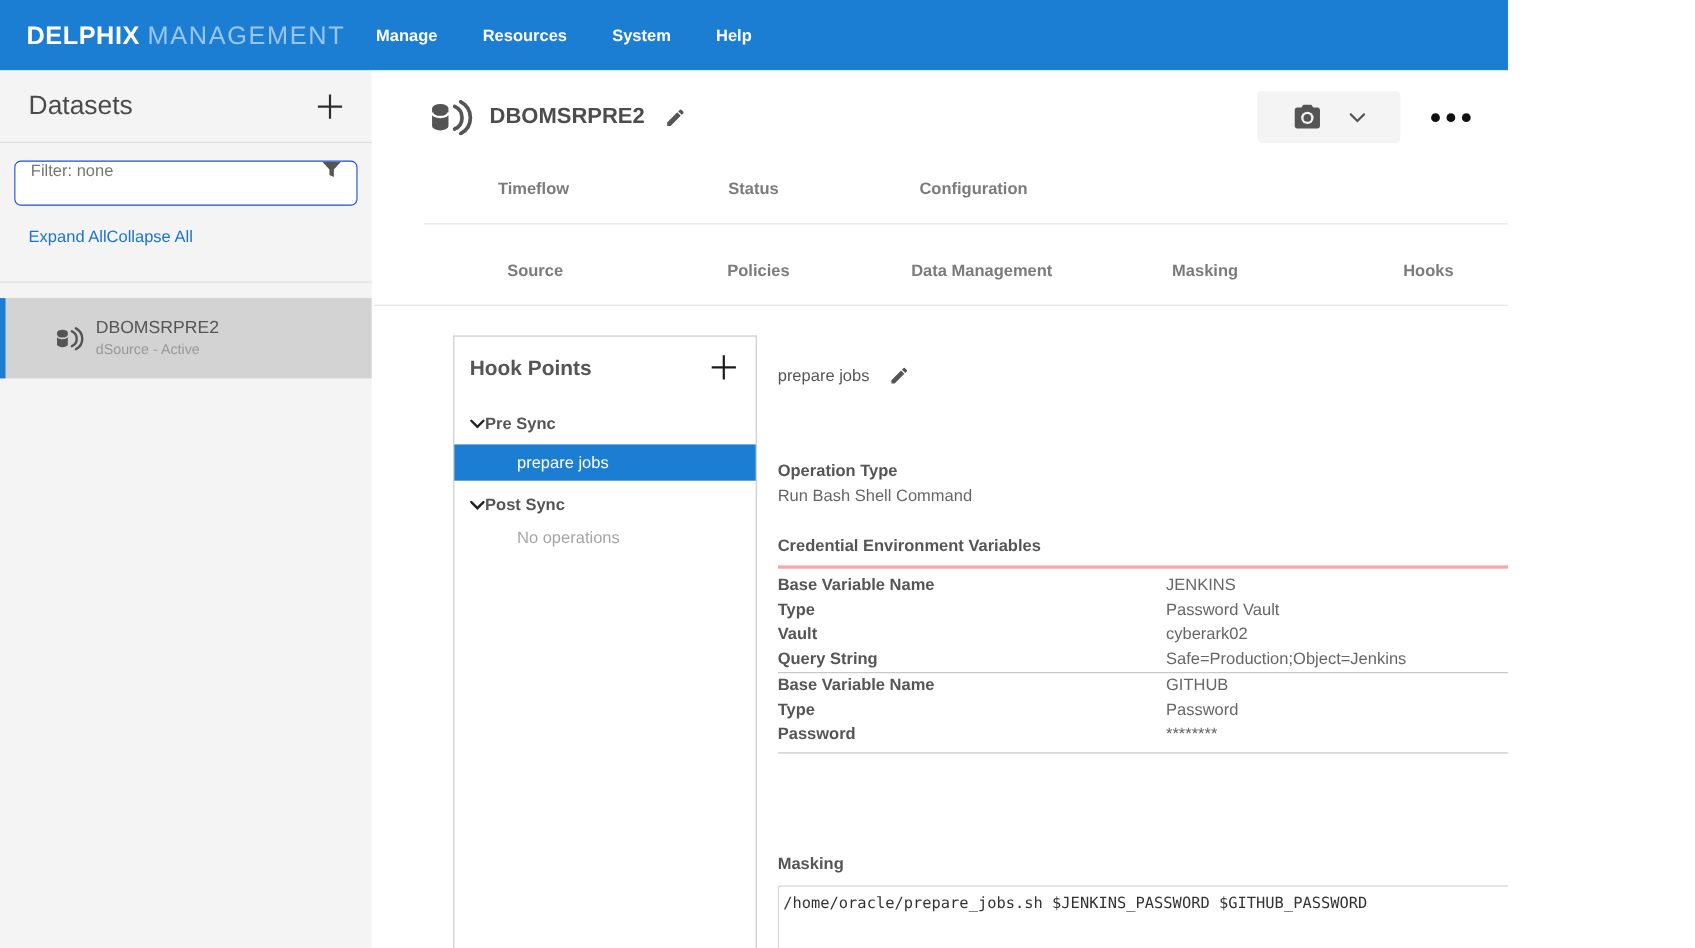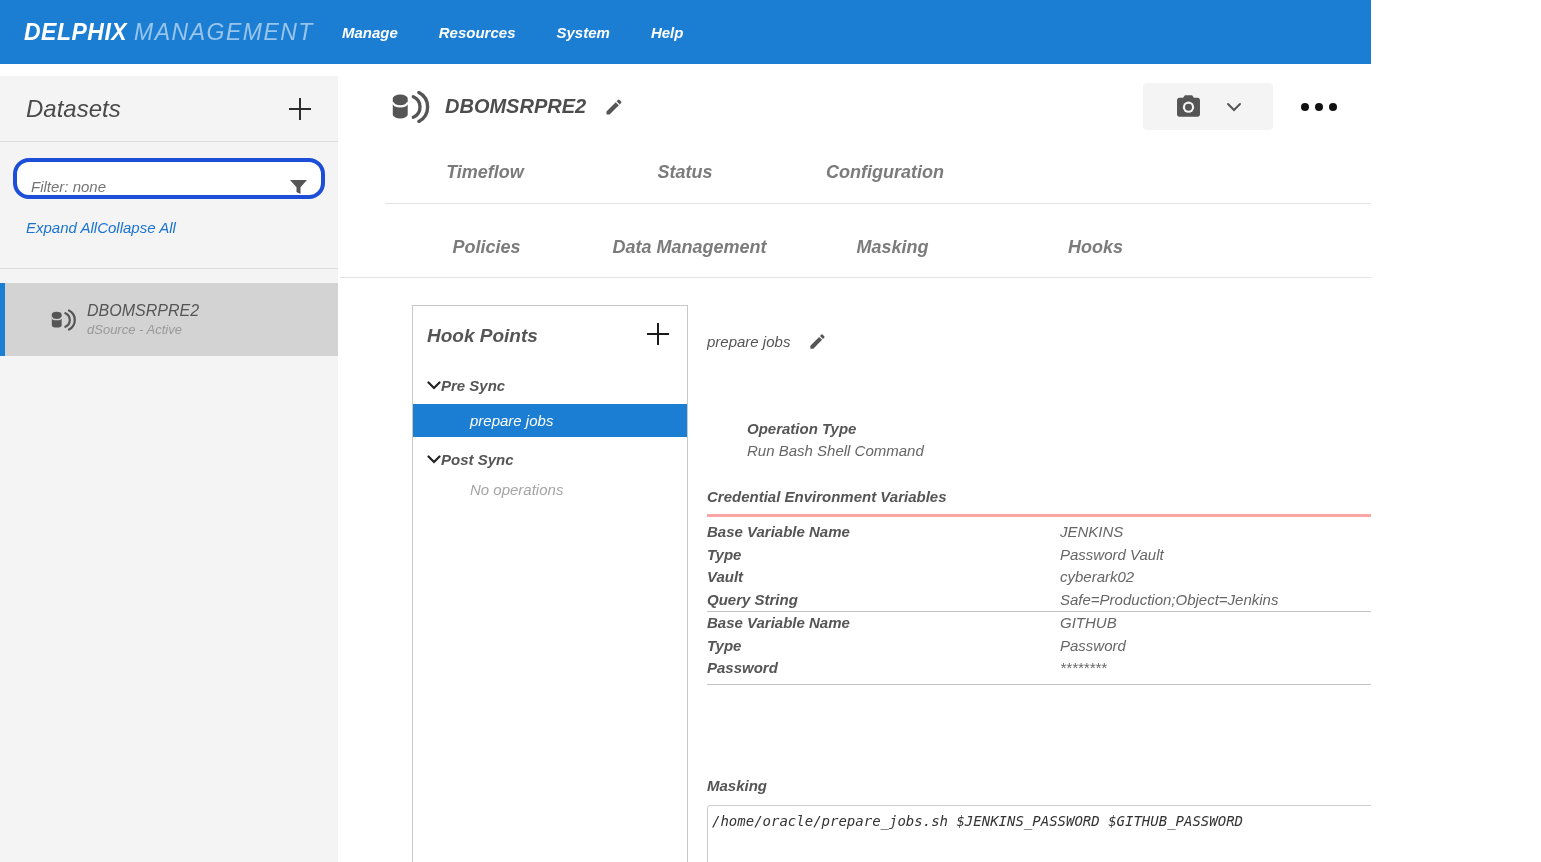--- a/index.html
+++ b/index.html
@@ -1,35 +1,35 @@
 <!DOCTYPE html>
 <html><head>
 <meta charset="utf-8">
 <style>
   * { margin:0; padding:0; box-sizing:border-box; }
   html,body { width:1541px; height:862px; overflow:hidden; background:#fff;
     font-family:"Liberation Sans", sans-serif; }
-  .app { position:relative; width:1371px; height:862px; overflow:hidden;font-style:italic; }
+  .app { position:relative; width:1371px; height:862px; overflow:hidden; }
 
   
   .topnav { position:absolute; top:0; left:0; right:0; height:64px; background:#1b7ed3;
     display:flex; align-items:center; }
   .brand { margin-left:24px; font-size:23px; letter-spacing:.5px; white-space:nowrap; }
   .brand-primary { color:#fff; font-weight:bold; }
   .brand-secondary { color:rgba(255,255,255,.55); font-weight:400; letter-spacing:1.5px; }
   .nav-items { display:flex; margin-left:28px; gap:41px; }
   .nav-item { color:#fff; font-weight:bold; font-size:15px; cursor:pointer; }
 
   
-  .sidebar { position:absolute; top:64px; left:0; width:338px; bottom:0; background:#f4f4f4;margin-top:12px; }
+  .sidebar { position:absolute; top:64px; left:0; width:338px; bottom:0; background:#f4f4f4; }
   .sb-header { height:66px; display:flex; align-items:center; padding:0 24px 0 26px;
     border-bottom:1px solid #ddd; }
   .sb-title { flex:1; font-size:24px; color:#4a4a4a; }
-  .filter-box { margin:16px 13px 0; height:41px; background:#fff; border:4px solid #1d4ed8;
-    border-radius:16px; display:flex; align-items:flex-end; padding:0 14px; cursor:text; }
+  .filter-box { margin:16px 13px 0; height:41px; background:#fff; border:1px solid #1d4ed8;
+    border-radius:6px; display:flex; align-items:flex-start; padding:0 14px; cursor:text; }
   .filter-text { flex:1; color:#757575; font-size:15px; }
   .sb-links { margin-top:20px; padding:0 0 32px 26px; border-bottom:1px solid #ddd;
     display:flex; }
   .sb-link { color:#1a73d1; font-size:15px; cursor:pointer; }
   .sb-group { padding:22px 0 0 20px; display:flex; align-items:center; gap:12px; cursor:pointer; }
   .sb-group-label { font-size:16px; font-weight:bold; color:#444; }
   .sb-dataset { margin-top:14px; height:73px; background:#d3d3d3; border-left:5px solid #1b7ed3;
     display:flex; align-items:center; padding-left:45px; gap:10px; cursor:pointer; }
   .sb-ds-text { display:flex; flex-direction:column; gap:2px; }
   .sb-ds-name { font-size:16px; color:#555; }
@@ -42,21 +42,21 @@
   .page-title { margin-left:14px; font-size:20px; font-weight:bold; color:#4d4d4d; }
   .title-pencil { margin-left:18px; cursor:pointer; }
   .flex-spacer { flex:1; }
   .camera-btn { width:130px; height:47px; background:#f4f4f4; border-radius:4px;
     display:flex; align-items:center; justify-content:center; gap:24px; cursor:pointer; }
   .ellipsis { display:flex; gap:6px; margin:0 18px 0 28px; cursor:pointer; }
   .dot { width:8px; height:8px; border-radius:50%; background:#111; }
 
   .tabs-row1 { position:absolute; top:93px; left:47px; display:flex; }
   .tabs-row2 { position:absolute; top:168px; left:47px; display:flex; }
-  .tab { width:200px; text-align:center; font-size:18px; font-weight:bold; color:#7b7b7b;
+  .tab { width:200px; text-align:center; font-size:15px; font-weight:bold; color:#7b7b7b;
     height:30px; line-height:30px; cursor:pointer; }
   .tab2 { width:203px; }
   .divider1 { position:absolute; top:139px; left:47px; width:1107px; height:1px; background:#e3e3e3; }
   .divider2 { position:absolute; top:213px; left:2px; width:1175px; height:1px; background:#e3e3e3; }
   .scroll-thumb { position:absolute; top:220px; bottom:0; left:1164px; width:6px;
     background:#767676; border-radius:3px; cursor:pointer; }
 
   
   .hook-panel { position:absolute; left:74px; top:241px; width:276px; bottom:0;
     border:1px solid #c9c9c9; border-bottom:none; background:#fff; }
@@ -68,21 +68,21 @@
   .hp-item-selected { margin-top:10px; height:33px; background:#1b7ed3; color:#fff;
     font-size:15px; line-height:33px; padding-left:57px; cursor:pointer; }
   .hp-empty { padding:13px 0 0 57px; color:#a5a5a5; font-size:15px; }
 
   
   .detail { position:absolute; left:369px; top:241px; width:741px; bottom:0; overflow:hidden; }
   .detail-header { display:flex; align-items:center; padding-top:24px; }
   .dh-name { font-size:15px; color:#555; }
   .dh-pencil { margin-left:18px; cursor:pointer; }
   .dh-icons { display:flex; gap:28px; align-items:center; }
-  .op-row { display:flex; margin-top:64px; align-items:flex-end;margin-left:40px; }
+  .op-row { display:flex; margin-top:64px; align-items:flex-end; }
   .op-block { flex:1; }
   .field-label { font-size:15px; font-weight:bold; color:#555; line-height:22px; }
   .field-value { font-size:15px; color:#666; line-height:22px; }
   .cred-title { margin-top:26px; font-size:15px; font-weight:bold; color:#555; }
   .cred-table { margin-top:9px; width:705px; border-top:3px solid #fca5a5;
     border-bottom:1px solid #c3c3c3; padding:4px 0; }
   .cred-row { display:flex; line-height:22.5px; font-size:15px; }
   .cred-row.sep { border-top:1px solid #c3c3c3; }
   .cred-label { width:353px; font-weight:bold; color:#555; }
   .cred-value { color:#666; }
@@ -189,20 +189,21 @@
     </div>
 
     <div class="tabs-row1">
       <span class="tab">Timeflow</span>
       <span class="tab">Status</span>
       <span class="tab">Configuration</span>
     </div>
     <div class="divider1"></div>
 
     <div class="tabs-row2">
+      <span class="tab tab2">Source</span>
       <span class="tab tab2">Policies</span>
       <span class="tab tab2">Data Management</span>
       <span class="tab tab2">Masking</span>
       <span class="tab tab2">Hooks</span>
     </div>
     <div class="divider2"></div>
 
     <div class="scroll-thumb"></div>
 
     <div class="hook-panel">

